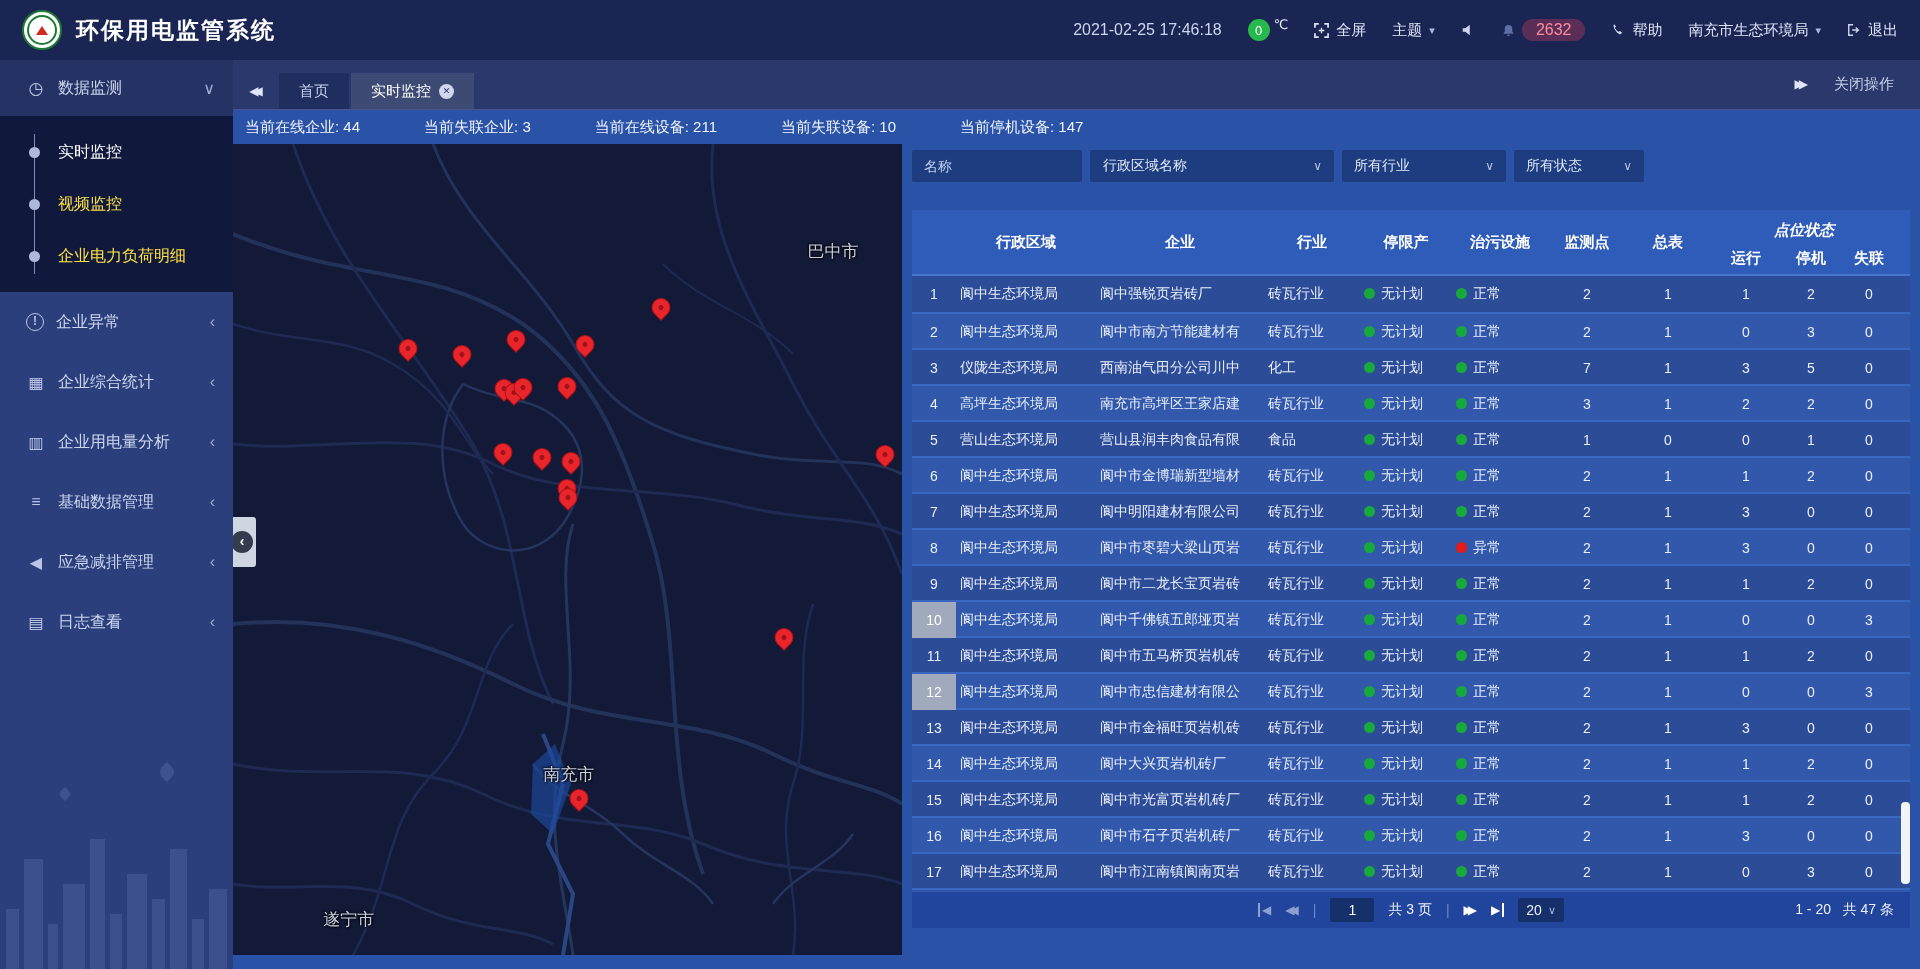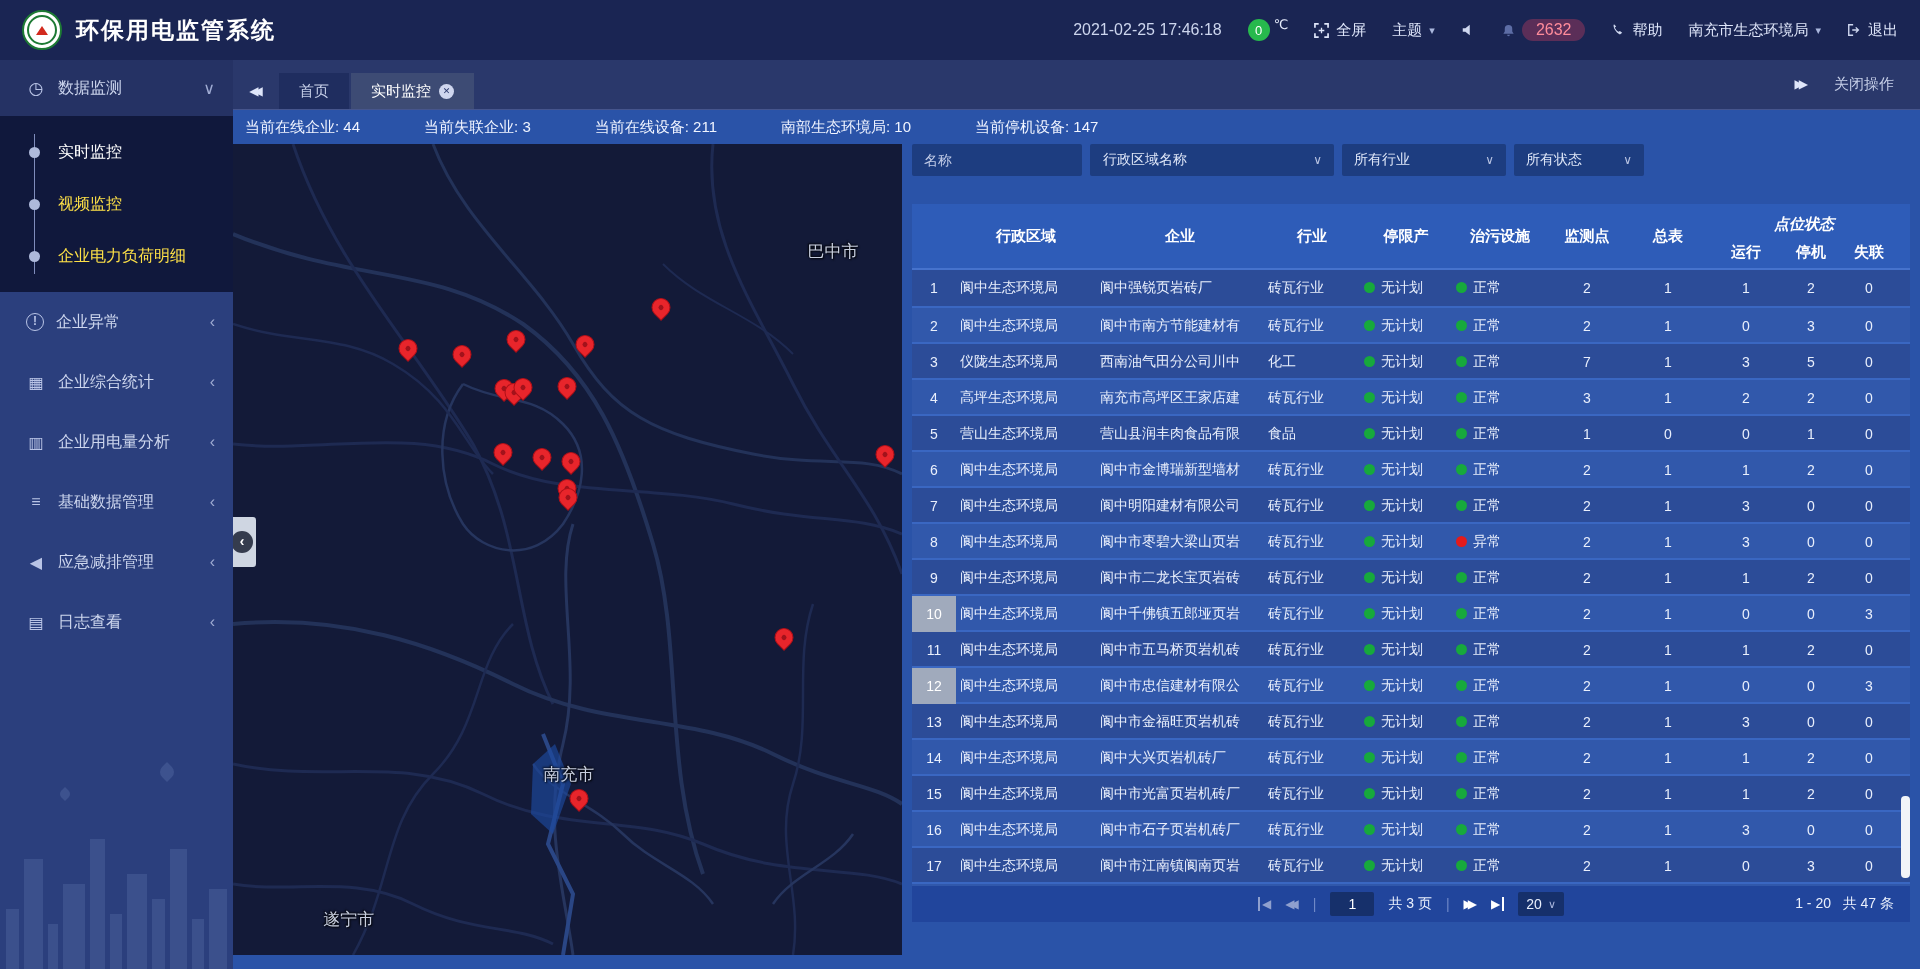--- a/index.html
+++ b/index.html
@@ -78,21 +78,21 @@
                 text-shadow:1px 1px 2px #000, -1px -1px 2px #000; white-space:nowrap; }
   .pin { position:absolute; width:19px; height:19px; background:#e8252b; border:1px solid #b01018;
          border-radius:50% 50% 50% 0; transform:translate(-50%,-100%) rotate(-45deg); transform-origin:center; }
   .pin::after { content:""; position:absolute; left:6px; top:6px; width:5px; height:5px; border-radius:50%; background:#a3121b; }
   .map-collapse { position:absolute; left:-5px; top:46%; width:28px; height:50px; background:#cfd6e2;
                   display:flex; align-items:center; justify-content:center; border-radius:0 3px 3px 0; cursor:pointer; }
   .map-collapse .circ { width:22px; height:22px; border-radius:50%; background:#353c4e; color:#fff;
                   font-size:14px; line-height:21px; text-align:center; font-weight:bold; }
 
   
-  .right-panel { position:absolute; top:144px; left:912px; width:998px; height:778px; display:flex; flex-direction:column;justify-content:center; }
+  .right-panel { position:absolute; top:150px; left:912px; width:998px; height:778px; display:flex; flex-direction:column;justify-content:center; }
   .filters { display:flex; gap:8px; height:32px; margin-bottom:6px; }
   .f-input, .f-select { background:#1d3d80; border:none; color:#dfe7f8; font-size:14px; padding:0 12px;
                         border-radius:2px; display:flex; align-items:center; }
   .f-input { width:170px; }
   .f-input::placeholder { color:#c3cde8; }
   .f-select { justify-content:space-between; cursor:pointer; }
   .f-select .caret { color:#b9c4e2; font-size:12px; }
   .fs-region { width:244px;padding-left:13px; } .fs-industry { width:164px;gap:20px; } .fs-status { width:130px; }
 
   .table-wrap { position:relative; flex:1; overflow:hidden; display:flex; flex-direction:column;margin-top:22px; }
@@ -283,21 +283,21 @@
       </span>
       <span class="stat">
         <span>当前失联企业:</span>
         <span>3</span>
       </span>
       <span class="stat">
         <span>当前在线设备:</span>
         <span>211</span>
       </span>
       <span class="stat">
-        <span>南部生态环境局:</span>
+        <span>当前失联设备:</span>
         <span>10</span>
       </span>
       <span class="stat">
         <span>当前停机设备:</span>
         <span>147</span>
       </span>
   </div>
 
   <div class="map-panel">
     <svg class="map-roads" width="669" height="811" viewBox="0 0 669 811">

